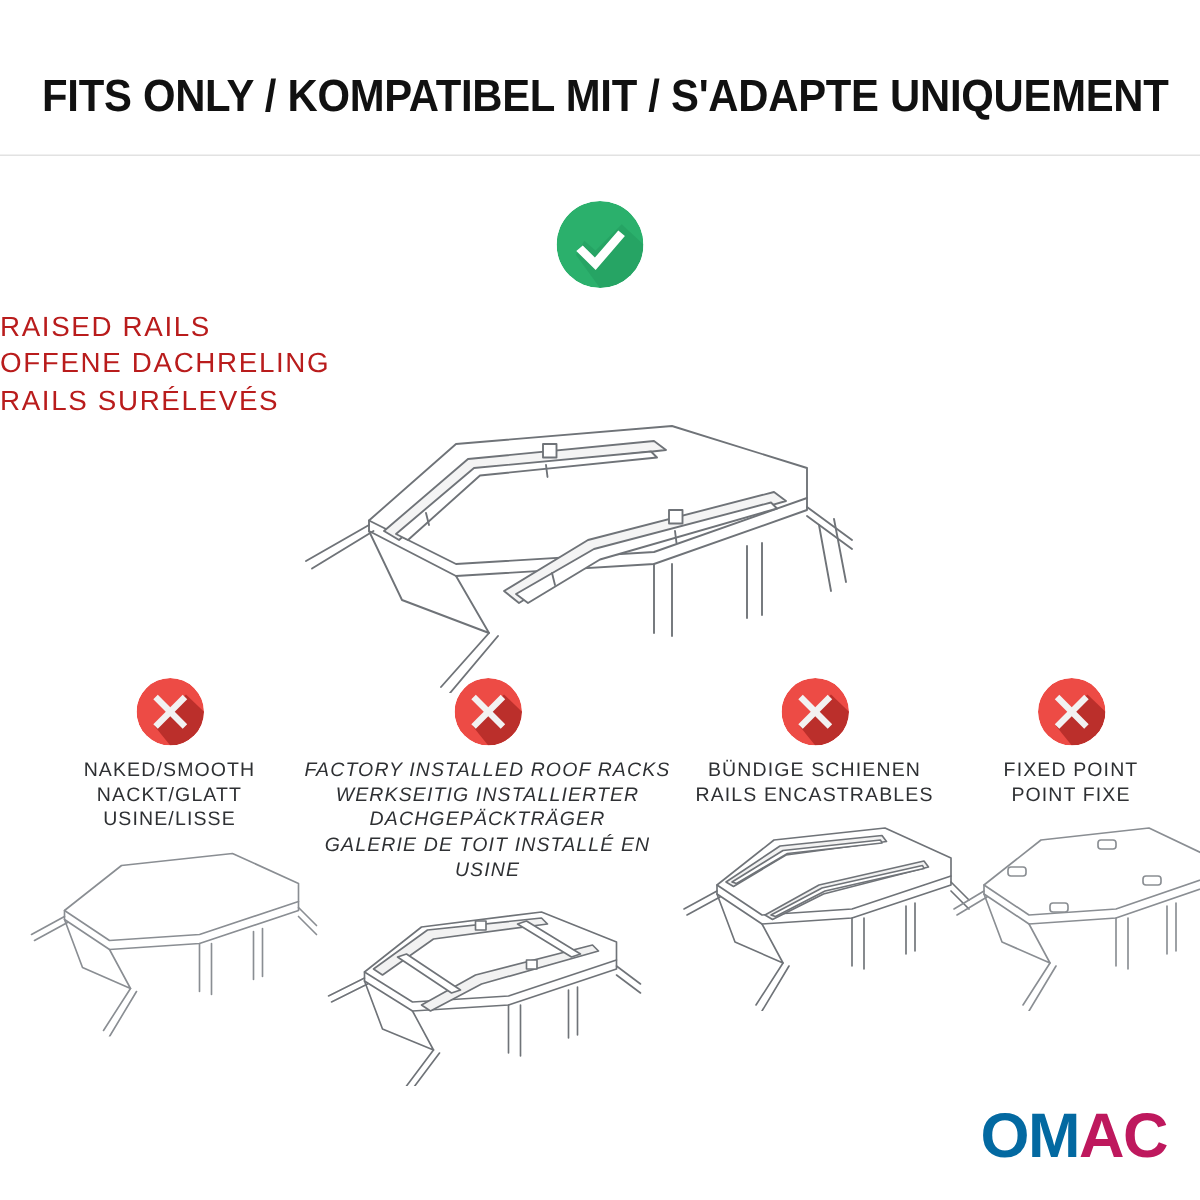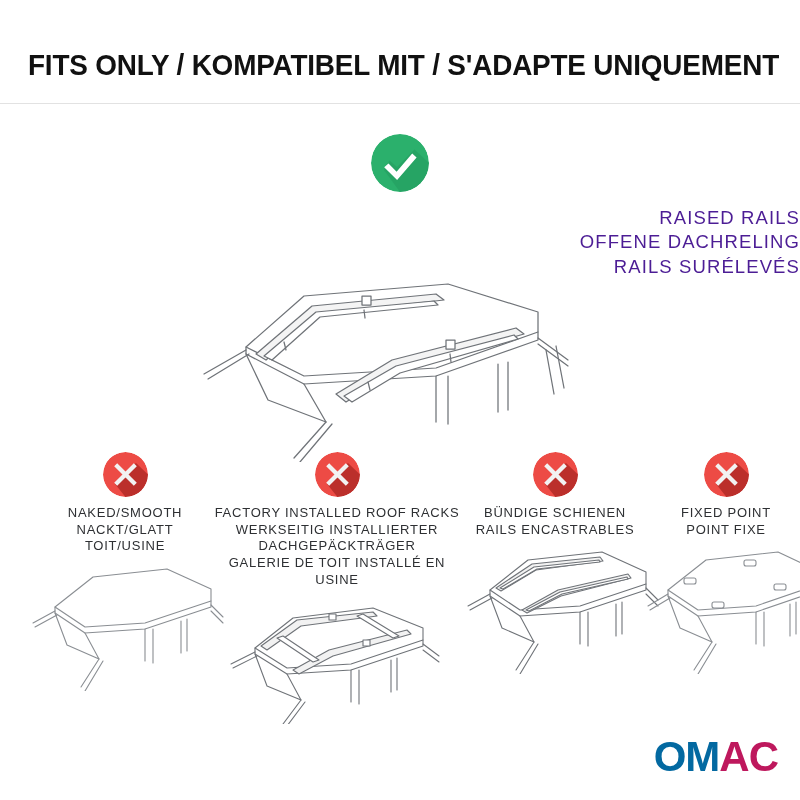--- a/index.html
+++ b/index.html
@@ -64,41 +64,41 @@
   }
   #primary-badge-wrap {
     display: flex;
     justify-content: center;
     margin-top: 30px;
   }
   #primary-badge { width: 58px; height: 58px; }
 
   #primary-labels {
     margin-top: 14px;
-    text-align: right;
-    color: #4c1d95;
+    text-align: left;
+    color: #b91c1c;
     font-size: 18.5px;
     letter-spacing: 1.1px;
     line-height: 1.32;
     font-weight: 400;
   }
   #primary-labels div { white-space: nowrap; }
 
   #primary-illustration {
     position: absolute;
     left: 186px;
     top: 168px;
     width: 440px;
     height: 190px;
   }
 
   
   #incompatible-row {
     position: absolute;
-    left: 12px;
+    left: 0;
     top: 452px;
     width: 660px;
     height: 330px;
     padding-left: 32px;
   }
   .incompat-item {
     position: absolute;
     top: 0;
     text-align: center;
   }
@@ -115,21 +115,21 @@
     line-height: 1.28;
   }
   .incompat-labels div { white-space: nowrap; }
   .incompat-labels.wrapping div { white-space: normal; }
   .incompat-illustration {
     margin-top: 6px;
   }
 
   
   #item-naked        { left: 8px;   width: 210px; }
-  #item-factory      { left: 200px; width: 250px; }
+  #item-factory      { left: 200px; width: 250px; font-style: italic; }
   #item-flush        { left: 448px; width: 190px; }
   #item-fixedpoint   { left: 628px; width: 172px; }
 
   
   #logo {
     position: absolute;
     right: 22px;
     bottom: 22px;
     font-family: "Liberation Sans Narrow", "Liberation Sans", sans-serif;
     font-weight: 700;
@@ -209,21 +209,21 @@
         <svg viewBox="0 0 45 45" width="45" height="45" aria-hidden="true">
           <circle cx="22.5" cy="22.5" r="22.5" fill="#ed4b45"></circle>
           <path d="M22.5 45 A22.5 22.5 0 0 0 45 22.5 L33 11 L22.5 20 L12 32 Z" fill="#9c1f1c" opacity="0.62"></path>
           <path d="M14.2 11.2 L22.5 19.5 L30.8 11.2 L33.8 14.2 L25.5 22.5 L33.8 30.8 L30.8 33.8 L22.5 25.5 L14.2 33.8 L11.2 30.8 L19.5 22.5 L11.2 14.2 Z" fill="#f2f2f2"></path>
         </svg>
       </div>
     </div>
     <div class="incompat-labels">
       <div>NAKED/SMOOTH</div>
       <div>NACKT/GLATT</div>
-      <div>TOIT/USINE</div>
+      <div>USINE/LISSE</div>
     </div>
     <div class="incompat-illustration">
       <svg viewBox="0 0 200 130" width="200" height="130" aria-hidden="true">
         <g fill="none" stroke="#8a8e93" stroke-width="1.1" stroke-linejoin="round" stroke-linecap="round">
           <path d="M30 46 L68 16 L142 8 L186 28 L186 40 L120 62 L60 66 Z" fill="#ffffff"></path>
           <path d="M30 46 L30 52 L60 72 L120 68 L186 46 L186 40"></path>
           <path d="M30 50 L8 62 M32 54 L10 66"></path>
           <path d="M30 52 L42 84 L74 98 M60 72 L74 98"></path>
           <path d="M186 44 L198 56 M186 50 L198 62"></path>
           <path d="M120 68 L120 100 M128 68 L128 102"></path>

